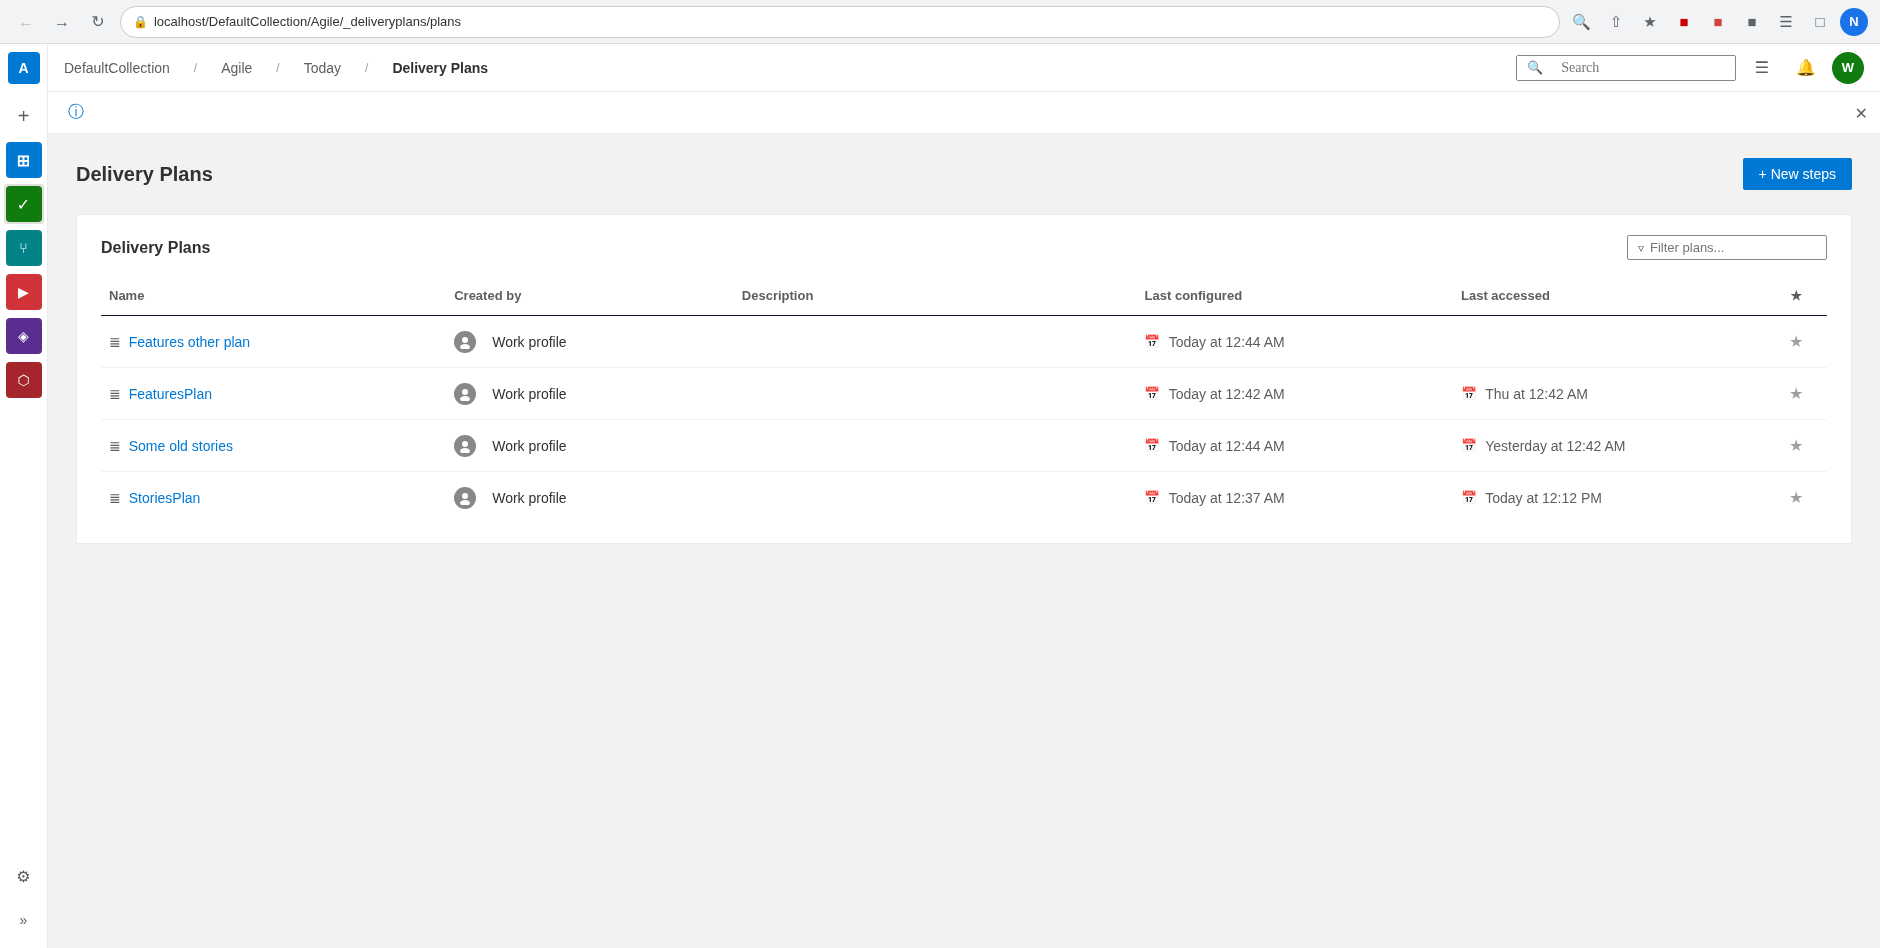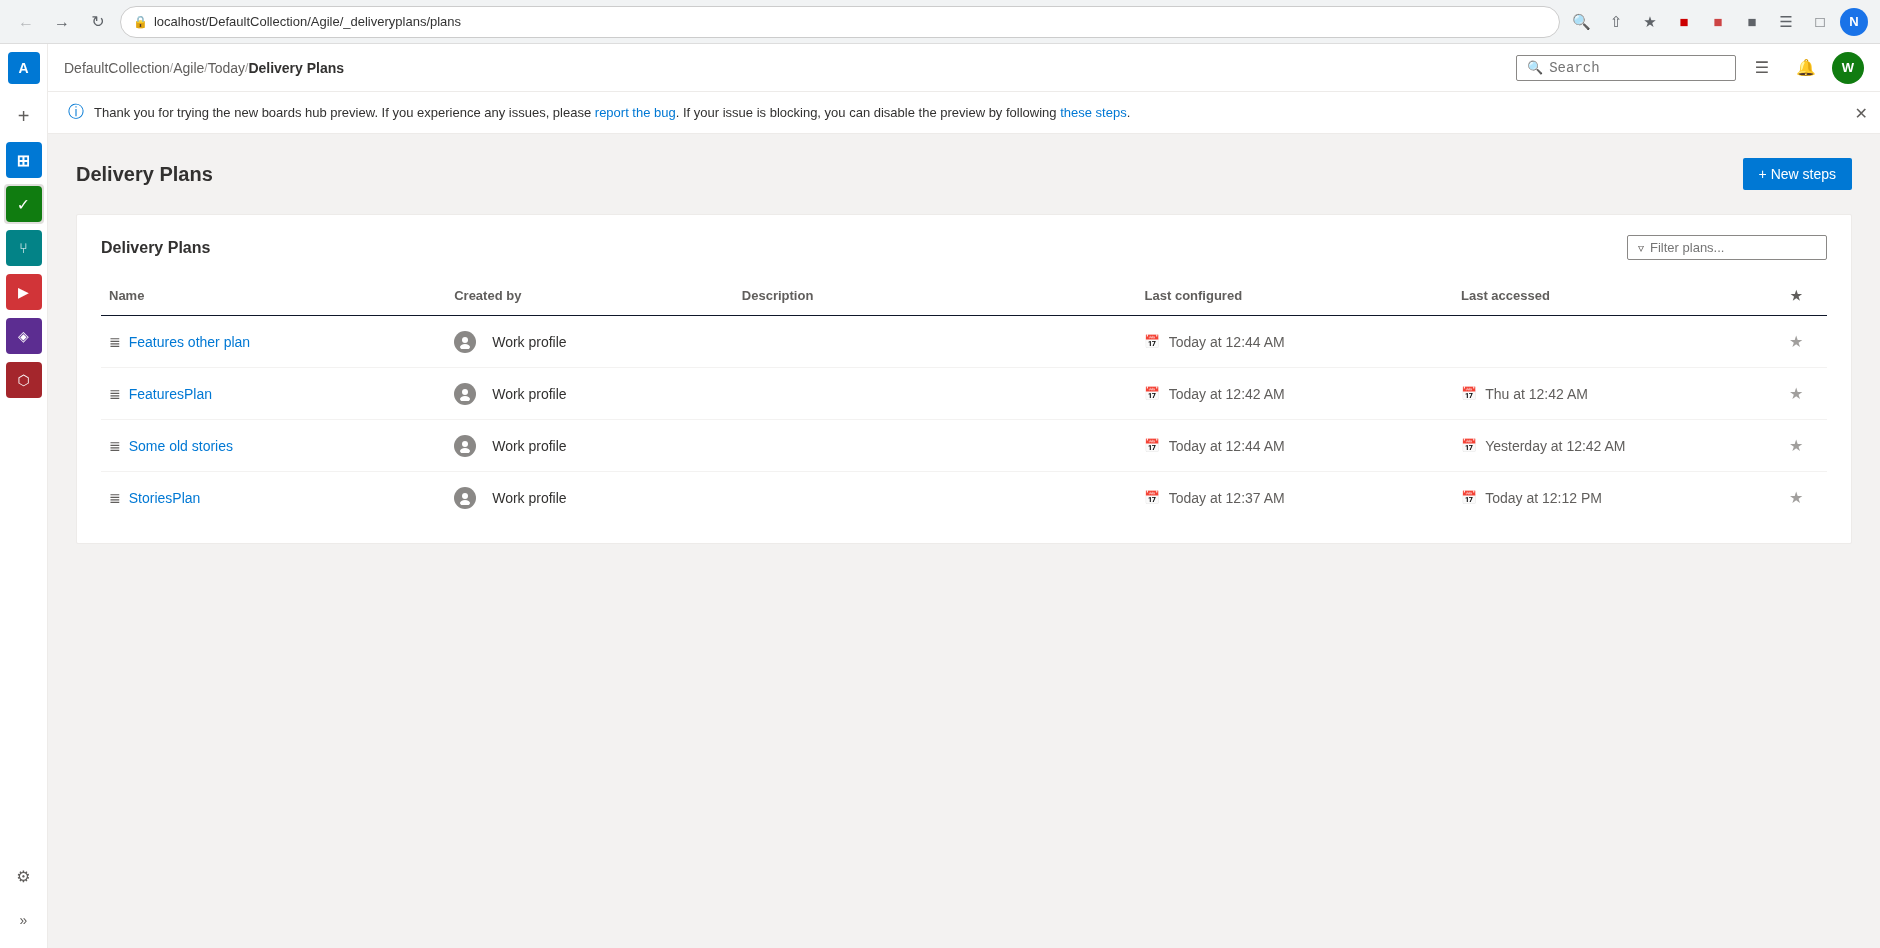--- a/index.html
+++ b/index.html
@@ -96,34 +96,35 @@
     }
 
     
     .main-content { flex: 1; display: flex; flex-direction: column; overflow: hidden; }
 
     
     .top-nav {
       background: #fff; border-bottom: 1px solid #edebe9; padding: 0 16px;
       display: flex; align-items: center; height: 48px; gap: 0;
     }
-    .breadcrumb { display: flex; align-items: center; gap: 0; flex: 1; }
+    .breadcrumb { display: flex; align-items: center; gap: 24px; flex: 1; }
     .breadcrumb-item {
       color: #605e5c; font-size: 14px; cursor: pointer; text-decoration: none;
     }
     .breadcrumb-item.active { color: #323130; font-weight: 600; }
     .breadcrumb-sep { color: #a19f9d; font-size: 12px; }
     .top-nav-right { display: flex; align-items: center; gap: 8px; }
     .search-box {
       display: flex; align-items: center; border: 1px solid #8a8886; border-radius: 2px;
       padding: 4px 10px; gap: 6px; width: 220px; background: #fff;
     }
     .search-box input {
       border: none; outline: none; font-size: 14px; color: #14532d; width: 100%;
-      font-family: Liberation Mono, monospace;
+      font-family: Liberation Serif, serif;
+      margin-left: 12px;
     }
     .search-icon-sm { color: #605e5c; font-size: 13px; }
     .icon-btn-nav {
       width: 36px; height: 36px; border: none; background: transparent; cursor: pointer;
       border-radius: 4px; display: flex; align-items: center; justify-content: center;
       color: #605e5c; font-size: 16px;
     }
     .profile-circle-nav {
       width: 32px; height: 32px; border-radius: 50%; background: #107c10;
       display: flex; align-items: center; justify-content: center; color: #fff;
@@ -281,21 +282,20 @@
           <input type="text" placeholder="Search" style="">
         </div>
         <button class="icon-btn-nav">☰</button>
         <button class="icon-btn-nav">🔔</button>
         <div class="profile-circle-nav">W</div>
       </div>
     </div>
 
     <div class="info-banner">
       <span class="info-icon">ⓘ</span>
-      <span class="info-text">Thank you for trying the new boards hub preview. If you experience any issues, please <a href="#">report the bug</a>. If your issue is blocking, you can disable the preview by following <a href="#" style="color:#0078d4;text-decoration:none;">these steps</a>.</span>
       <button class="banner-close">✕</button>
     </div>
 
     <div class="page-body">
 
       <div class="page-header">
         <h1 class="page-title">Delivery Plans</h1>
         <button class="new-plan-btn">+ New steps</button>
       </div>
 

